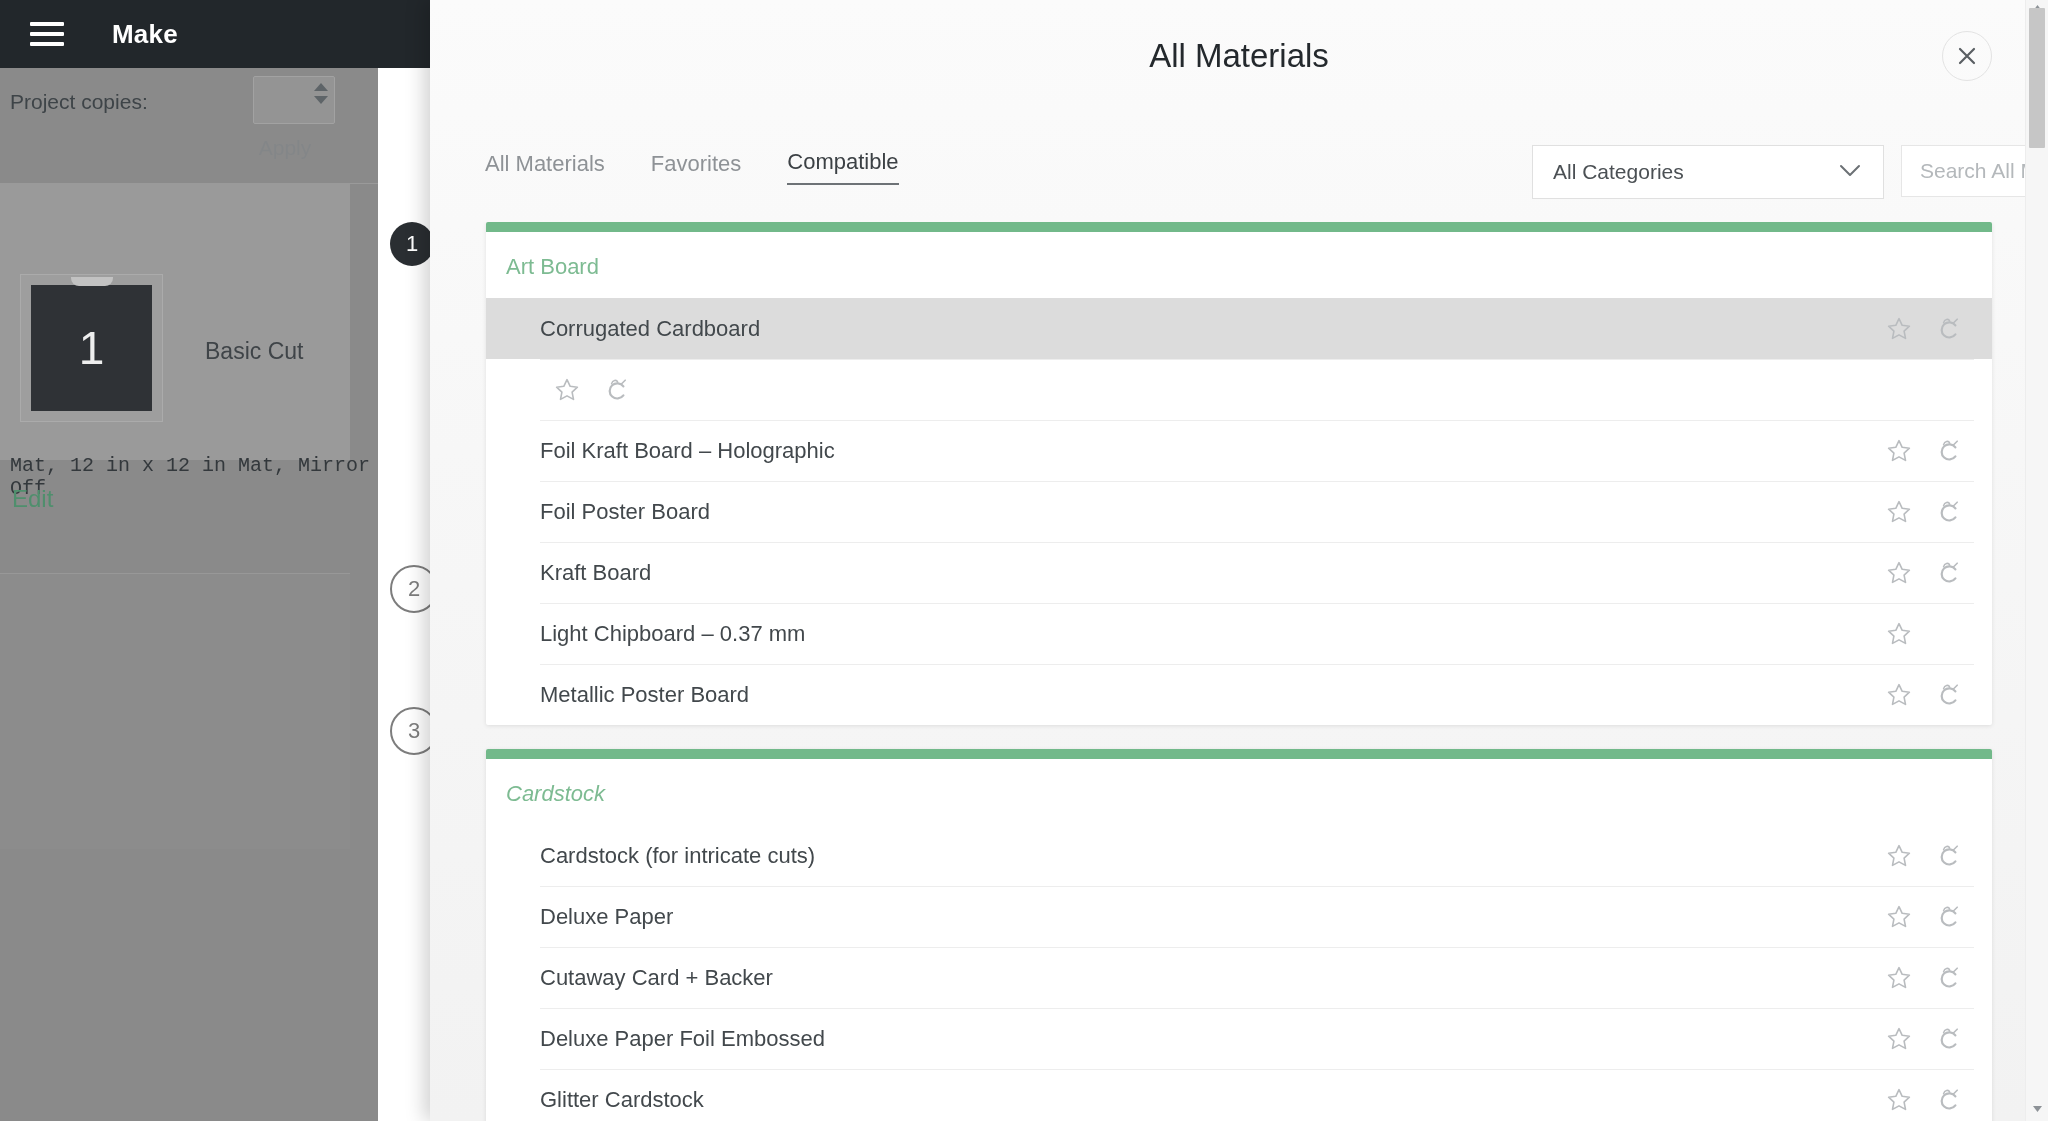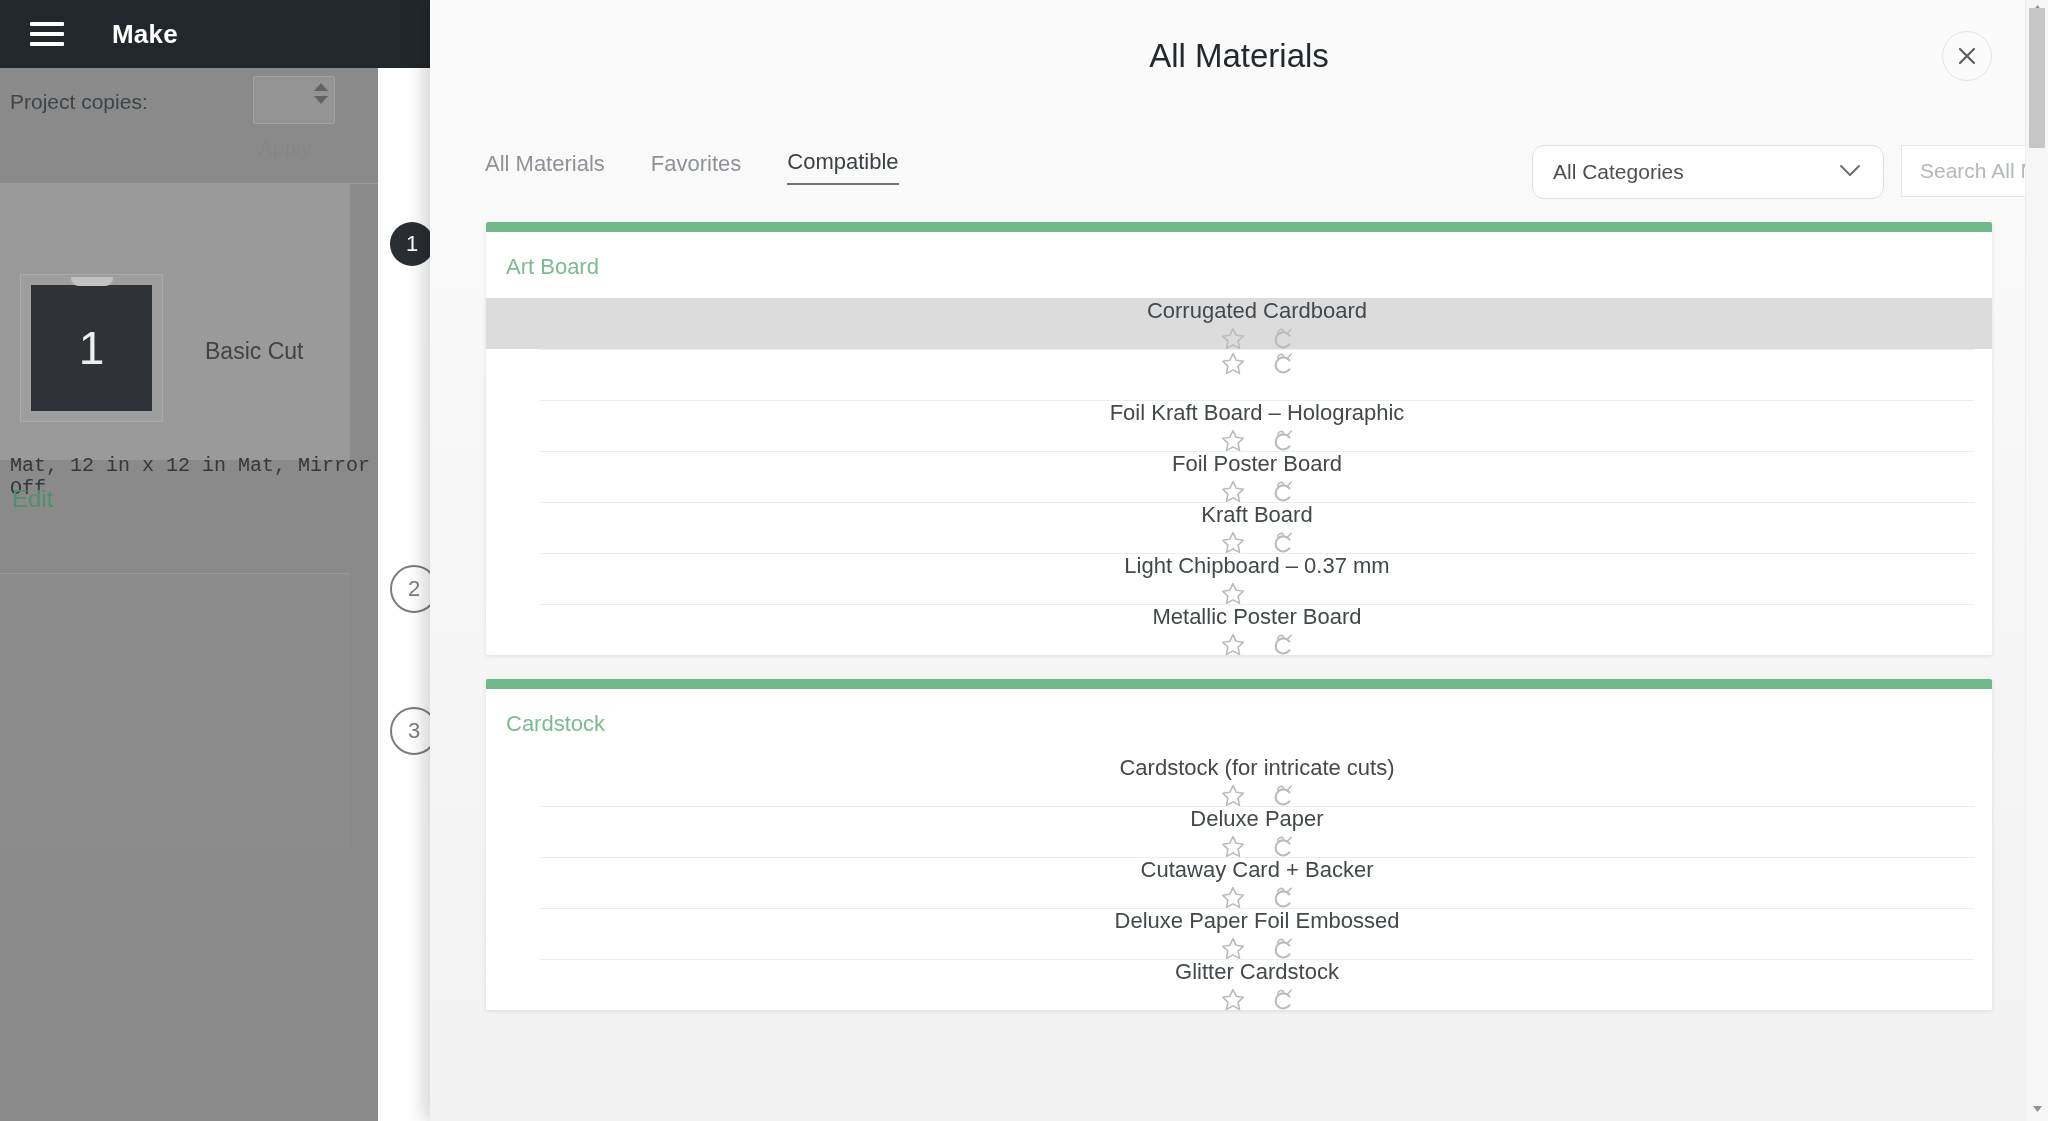--- a/index.html
+++ b/index.html
@@ -276,21 +276,21 @@
     border-bottom: 2px solid #6d7276;
   }
   #category-select {
     position: absolute;
     left: 1102px;
     top: 0px;
     width: 350px;
     height: 52px;
     background: #ffffff;
     border: 1px solid #e0e0e0;
-    border-radius: 12px;
+    border-radius: 0;
     display: flex;
     align-items: center;
     cursor: pointer;
   }
   #category-select-label {
     margin-left: 20px;
     font-size: 21px;
     color: #4b5054;
   }
   #chevron-down {
@@ -341,26 +341,25 @@
     background: #72b98a;
   }
   .group-name {
     font-size: 22px;
     color: #7dbb92;
     padding: 22px 0 18px 20px;
   }
   .mat-row {
     display: flex;
     align-items: center;
-    height: 51px;
+    height: 61px;
     padding: 0 18px 0 54px;
     box-sizing: border-box;
     position: relative;
     cursor: pointer;
-    flex-direction: column;
   }
   .mat-row + .mat-row::before {
     content: "";
     position: absolute;
     left: 54px;
     right: 18px;
     top: 0;
     height: 1px;
     background: #ededed;
   }
@@ -613,21 +612,21 @@
                 <path d="M19.4 9.4 A7.6 7.6 0 1 0 19.4 18.4" fill="none" stroke="#b9bcbf" stroke-width="2.2" stroke-linecap="round"></path>
                 <path d="M7.6 6.6 C8.6 3.0 12.6 2.4 13.6 5.0" fill="none" stroke="#b9bcbf" stroke-width="1.6" stroke-linecap="round"></path>
                 <path d="M17.4 7.0 L21.2 3.2" fill="none" stroke="#b9bcbf" stroke-width="1.6" stroke-linecap="round"></path>
               </svg>
             </div>
           </div>
         </div>
       </div>
       <div class="group-card">
         <div class="group-accent" style="background: rgb(114, 185, 138);"></div>
-        <div class="group-name" style="color: rgb(125, 187, 146);">Cardstock</div>
+        <div class="group-name" style="color: rgb(125, 187, 146); font-style: italic;">Cardstock</div>
         <div class="mat-row">
           <div class="mat-name">Cardstock (for intricate cuts)</div>
           <div class="row-icons">
             <div class="icon-btn">
               <svg width="26" height="26" viewBox="0 0 26 26">
                 <path d="M13 2.6 L16.2 9.3 L23.4 10.2 L18.1 15.2 L19.5 22.4 L13 18.9 L6.5 22.4 L7.9 15.2 L2.6 10.2 L9.8 9.3 Z" fill="none" stroke="#b9bcbf" stroke-width="1.6" stroke-linejoin="round"></path>
               </svg>
             </div>
             <div class="icon-btn">
               <svg width="26" height="26" viewBox="0 0 26 26">

